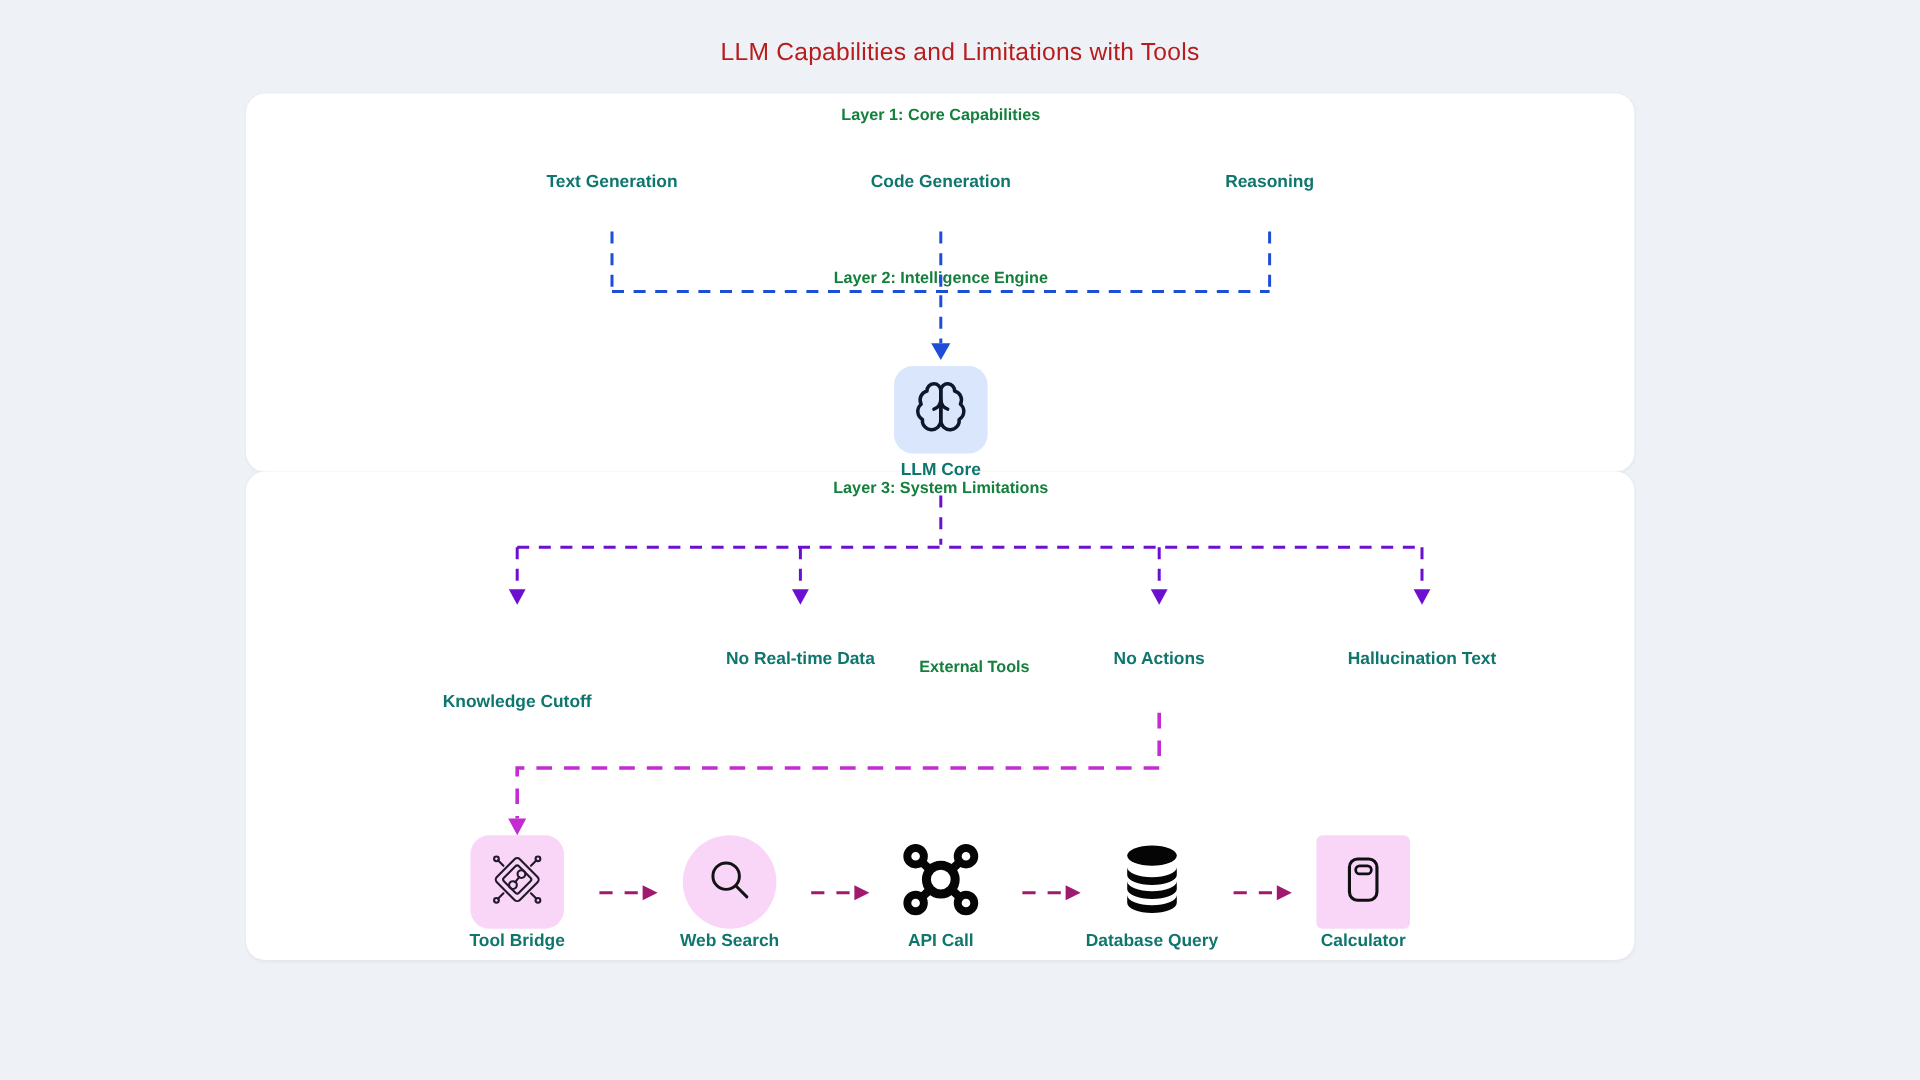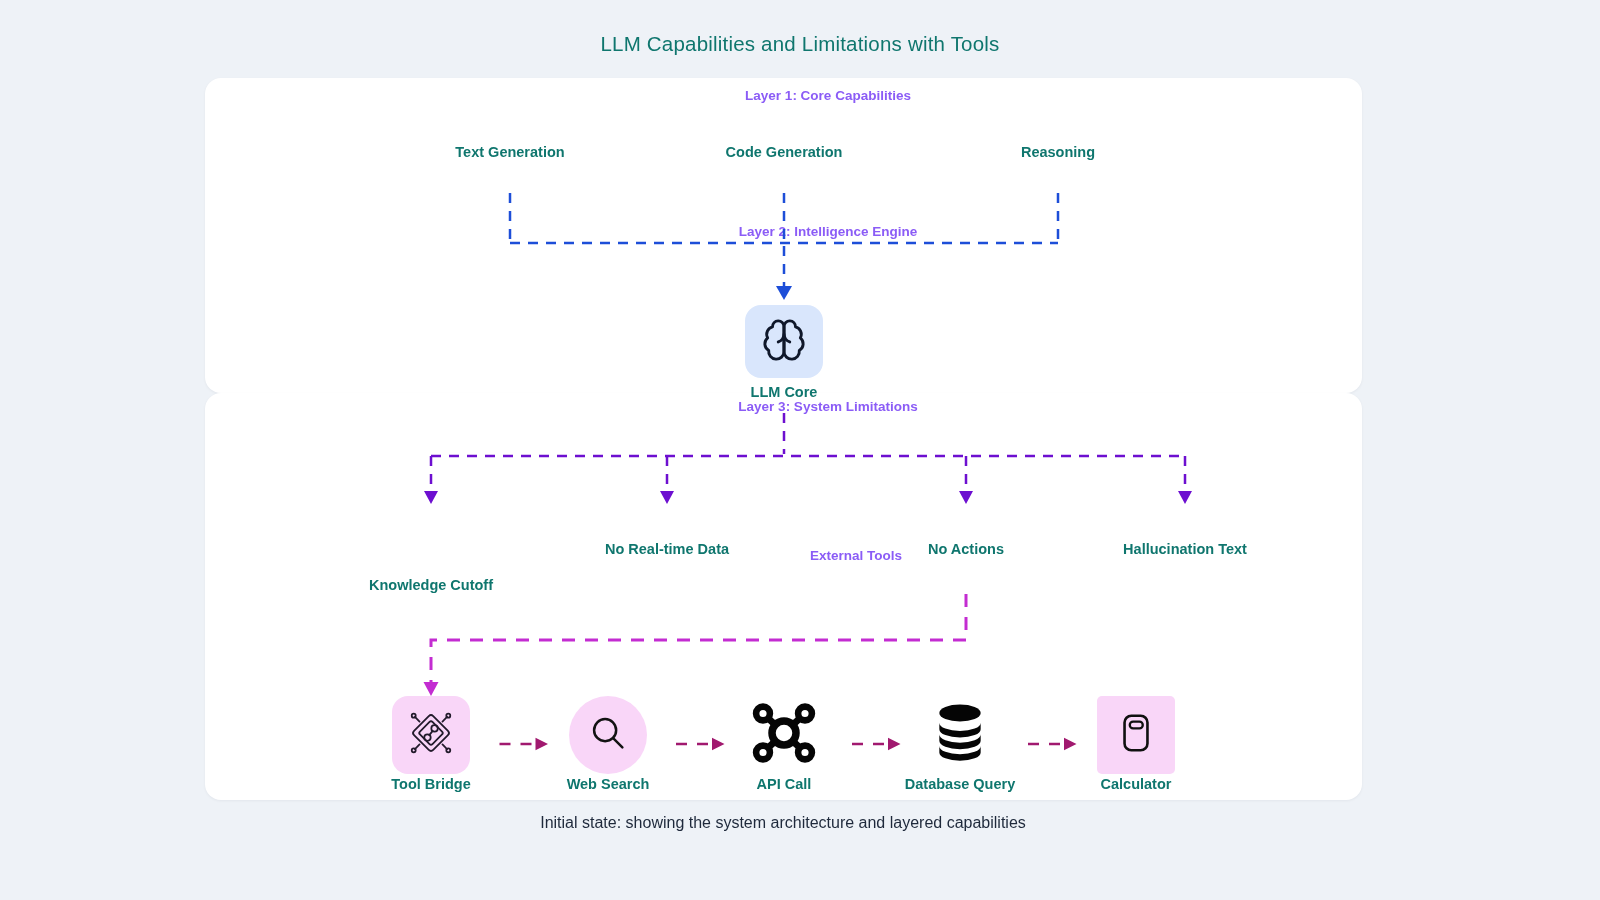--- a/index.html
+++ b/index.html
@@ -2,22 +2,22 @@
 <html><head>
 <meta charset="utf-8">
 <style>
   html,body{margin:0;padding:0;}
   body{width:1600px;height:900px;background:#eef2f7;font-family:"Liberation Sans",sans-serif;}
   .stage{position:relative;width:1600px;height:900px;overflow:hidden;background:#eef2f7;}
   .card{position:absolute;background:#ffffff;border-radius:16px;box-shadow:0 1px 3px rgba(16,24,40,.05);}
   .card-top{left:205px;top:78px;width:1157px;height:315px;}
   .card-bottom{left:205px;top:393px;width:1157px;height:407px;}
   .lbl{position:absolute;transform:translateX(-50%);white-space:nowrap;z-index:3;}
-  .title{font-size:20.5px;font-weight:500;color:#0f766e;letter-spacing:.2px;}
-  .layer-lbl{font-size:13.5px;font-weight:700;color:#8b5cf6;margin-left:44px;}
+  .title{font-size:20.5px;font-weight:500;color:#b91c1c;letter-spacing:.2px;}
+  .layer-lbl{font-size:13.5px;font-weight:700;color:#15803d;}
   .node-lbl{font-size:14.5px;font-weight:700;color:#0f766e;}
   .caption{font-size:16px;font-weight:400;color:#1e293b;}
   .icon-box{position:absolute;display:flex;align-items:center;justify-content:center;z-index:2;}
   .core-box{left:745px;top:305px;width:78px;height:73px;background:#d9e6fc;border-radius:16px;}
   .tool-bg{background:#f9d6f8;}
   .rounded16{border-radius:16px;}
   .rounded5{border-radius:5px;}
   .circle{border-radius:50%;}
   .overlay{position:absolute;left:0;top:0;z-index:5;pointer-events:none;}
 </style>
@@ -120,21 +120,20 @@
   <div class="icon-box tool-bg rounded5" style="left:1097px;top:696px;width:78px;height:78px;">
     <span>
       <svg width="50" height="50" viewBox="0 0 48 48" fill="none" stroke="#101010" stroke-width="2.5" stroke-linejoin="round">
         <rect x="13" y="7.5" width="22" height="33" rx="6.5"></rect>
         <rect x="18" y="13" width="12.5" height="6.5" rx="3.2" stroke-width="2.2"></rect>
       </svg>
     </span>
   </div>
   <div class="lbl node-lbl" style="left:1136px;top:776px;">Calculator</div>
 
-  <div class="lbl caption" style="left:783px;top:814px;">Initial state: showing the system architecture and layered capabilities</div>
 
   <svg class="overlay" width="1600" height="900">
 
     <g fill="none" stroke-width="2.5" stroke-dasharray="10 8" stroke="#1d4ed8">
       <path d="M510 193 V243"></path>
       <path d="M784 193 V243"></path>
       <path d="M1058 193 V243"></path>
       <path d="M510 243 H1058"></path>
       <path d="M784 246 V286"></path>
     </g>

